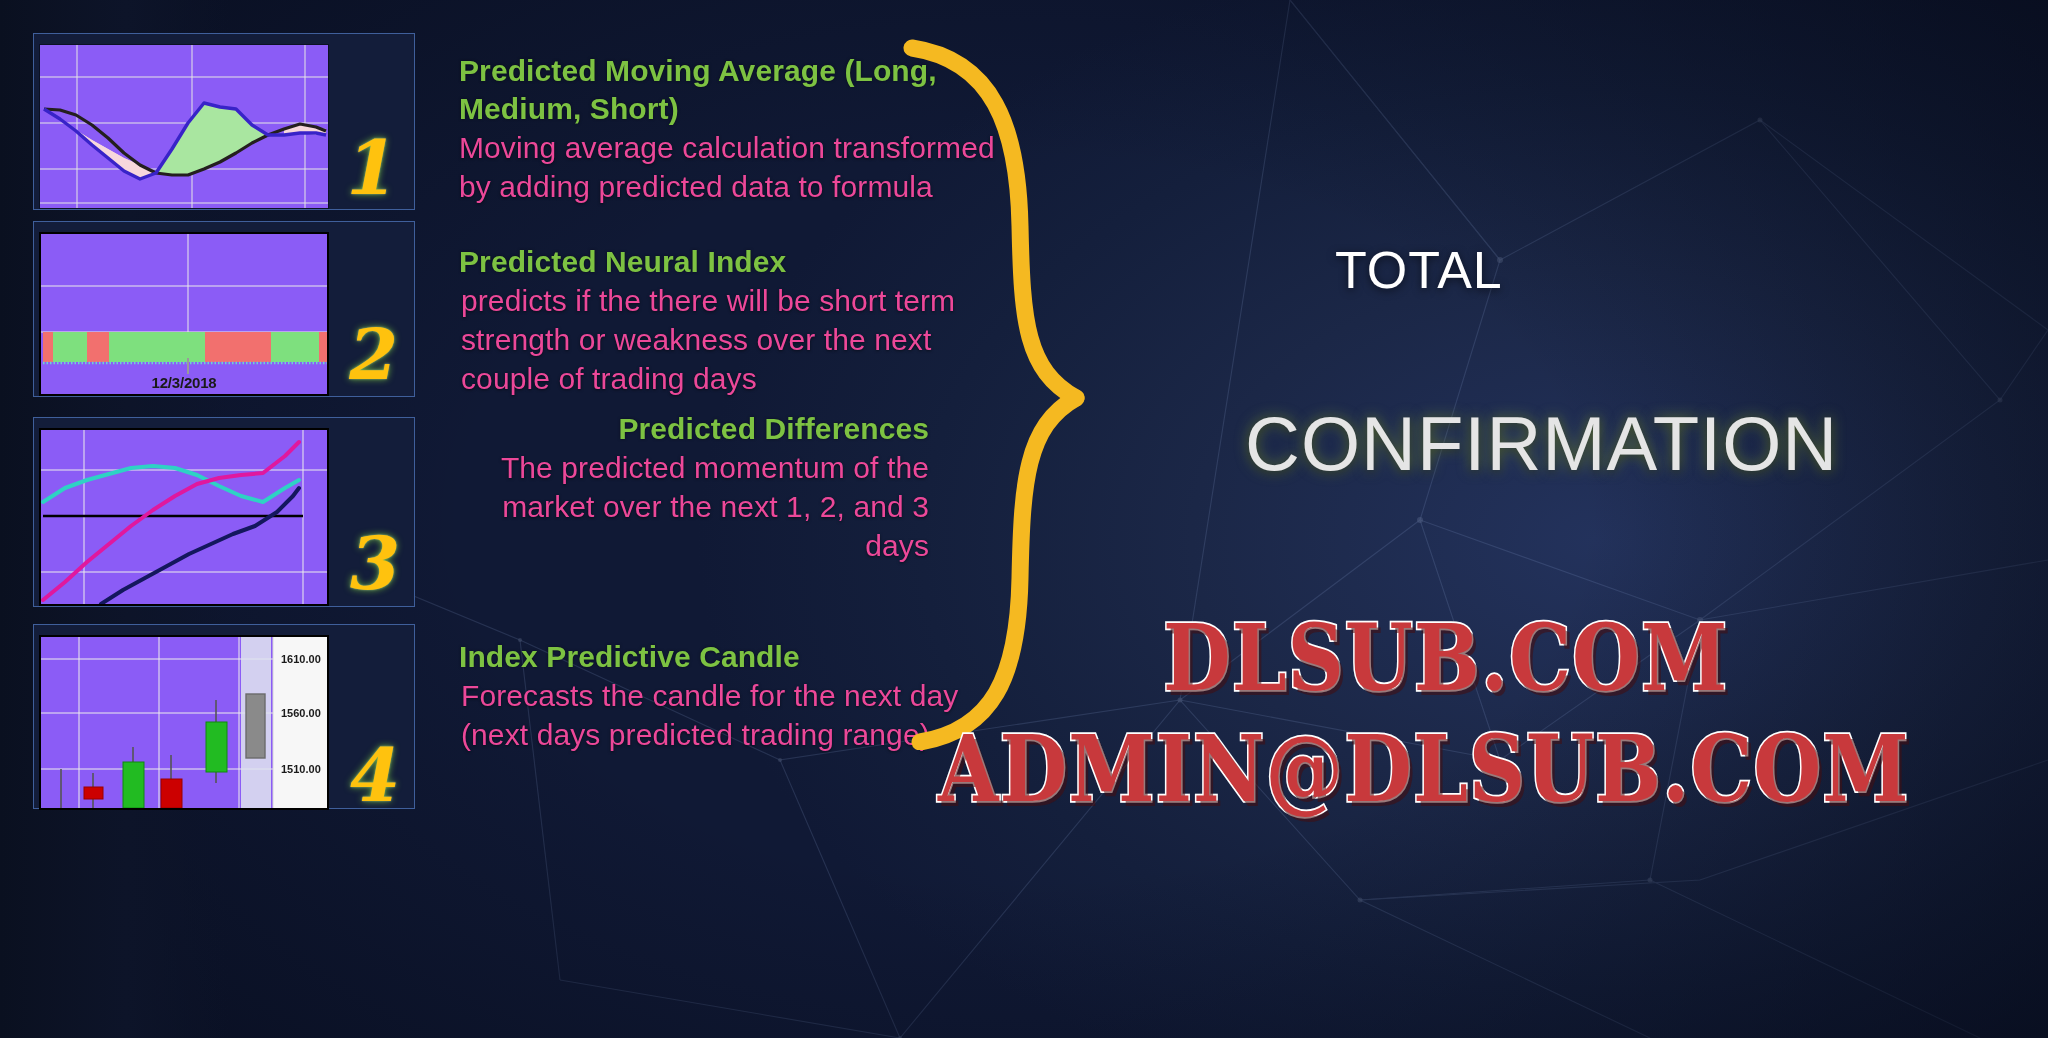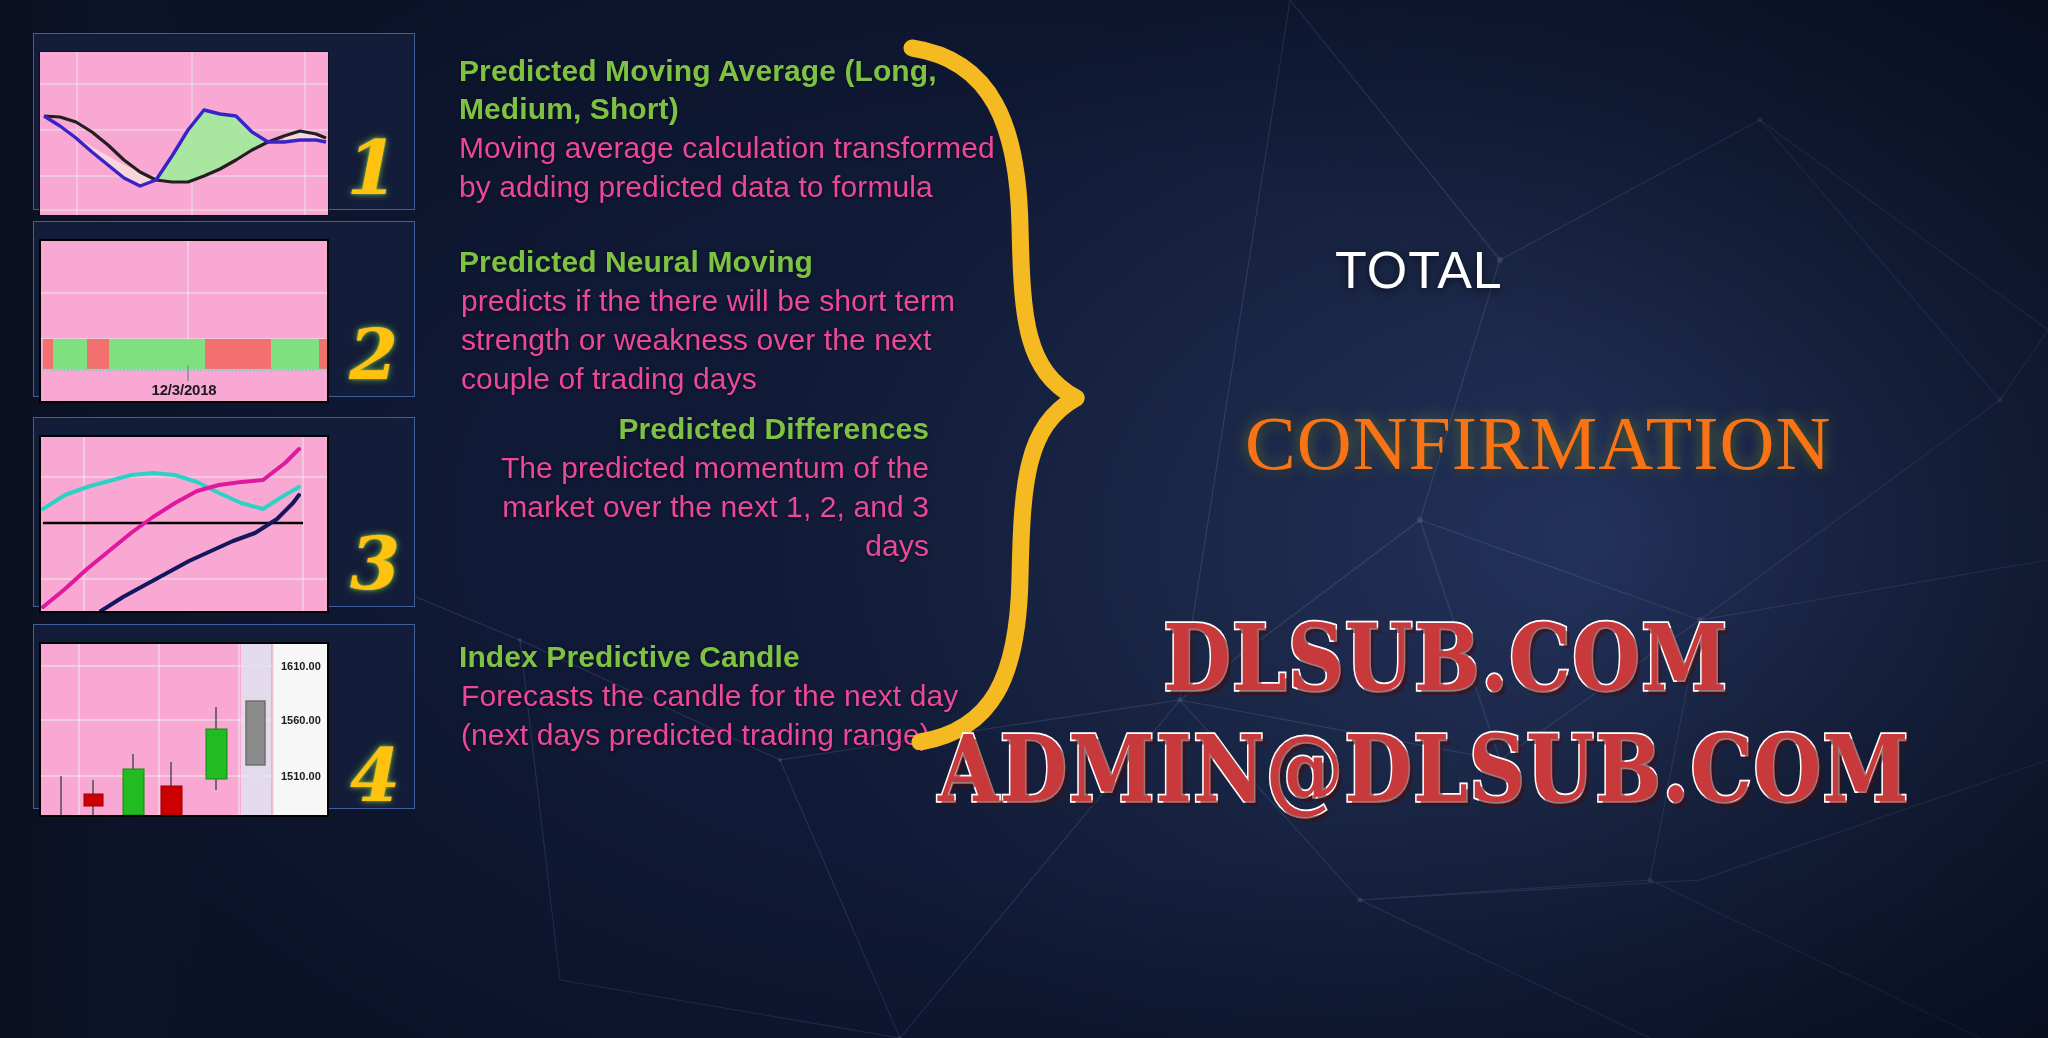--- a/index.html
+++ b/index.html
@@ -26,22 +26,22 @@
   }
 
   
   .panel{
     position:absolute;left:33px;
     border:1px solid #3f5f9b;
     background:#131d3a;
     box-sizing:border-box;
   }
   .panel-inner{
-    position:absolute;left:5px;top:17px;
-    background:#f9a8d4;
+    position:absolute;left:5px;top:10px;
+    background:#8b5cf6;
     border:1px solid #0b1124;
     box-sizing:border-box;
     overflow:hidden;
   }
   .panel-num{
     position:absolute;right:10px;bottom:2px;
     font-family:"DejaVu Serif", serif;
     font-weight:bold;font-style:italic;
     color:#ffc20e;
     text-shadow:0 0 7px rgba(120,200,60,.85),0 0 2px rgba(255,255,255,.6);
@@ -94,22 +94,22 @@
   #brace{position:absolute;left:880px;top:30px;}
   #total-word{
     position:absolute;left:1335px;top:240px;
     color:#ffffff;font-size:52px;letter-spacing:1px;
     font-family:"Liberation Sans",sans-serif;font-weight:400;
     text-shadow:0 2px 8px rgba(0,0,0,.6);
     text-align:center;
   }
   #confirm-word{
     position:absolute;left:1245px;top:400px;
-    color:#f97316;font-size:76px;letter-spacing:1px;
-    font-family:Liberation Serif, serif;font-weight:400;
+    color:#e5e5e5;font-size:76px;letter-spacing:1px;
+    font-family:Liberation Sans, sans-serif;font-weight:400;
     text-shadow:0 0 14px rgba(160,190,60,.55),0 2px 8px rgba(0,0,0,.5);
   }
 
   
   .wm{
     position:absolute;
     font-family:"DejaVu Serif", serif;
     font-weight:bold;
     color:#c8393c;
     -webkit-text-stroke:3px #ffffff;
@@ -289,21 +289,21 @@
   </div>
   <div class="panel-num">4</div>
 </div>
 
 <div class="txt-block" id="tb1">
   <div class="txt-head">Predicted Moving Average (Long, Medium, Short)</div>
   <div class="txt-body">Moving average calculation transformed by adding predicted data to formula</div>
 </div>
 
 <div class="txt-block" id="tb2">
-  <div class="txt-head">Predicted Neural Moving</div>
+  <div class="txt-head">Predicted Neural Index</div>
   <div class="txt-body">predicts if the there will be short term strength or weakness over the next couple of trading days</div>
 </div>
 
 <div class="txt-block" id="tb3">
   <div class="txt-head">Predicted Differences</div>
   <div class="txt-body">The predicted momentum of the market over the next 1, 2, and 3 days</div>
 </div>
 
 <div class="txt-block" id="tb4">
   <div class="txt-head">Index Predictive Candle</div>

